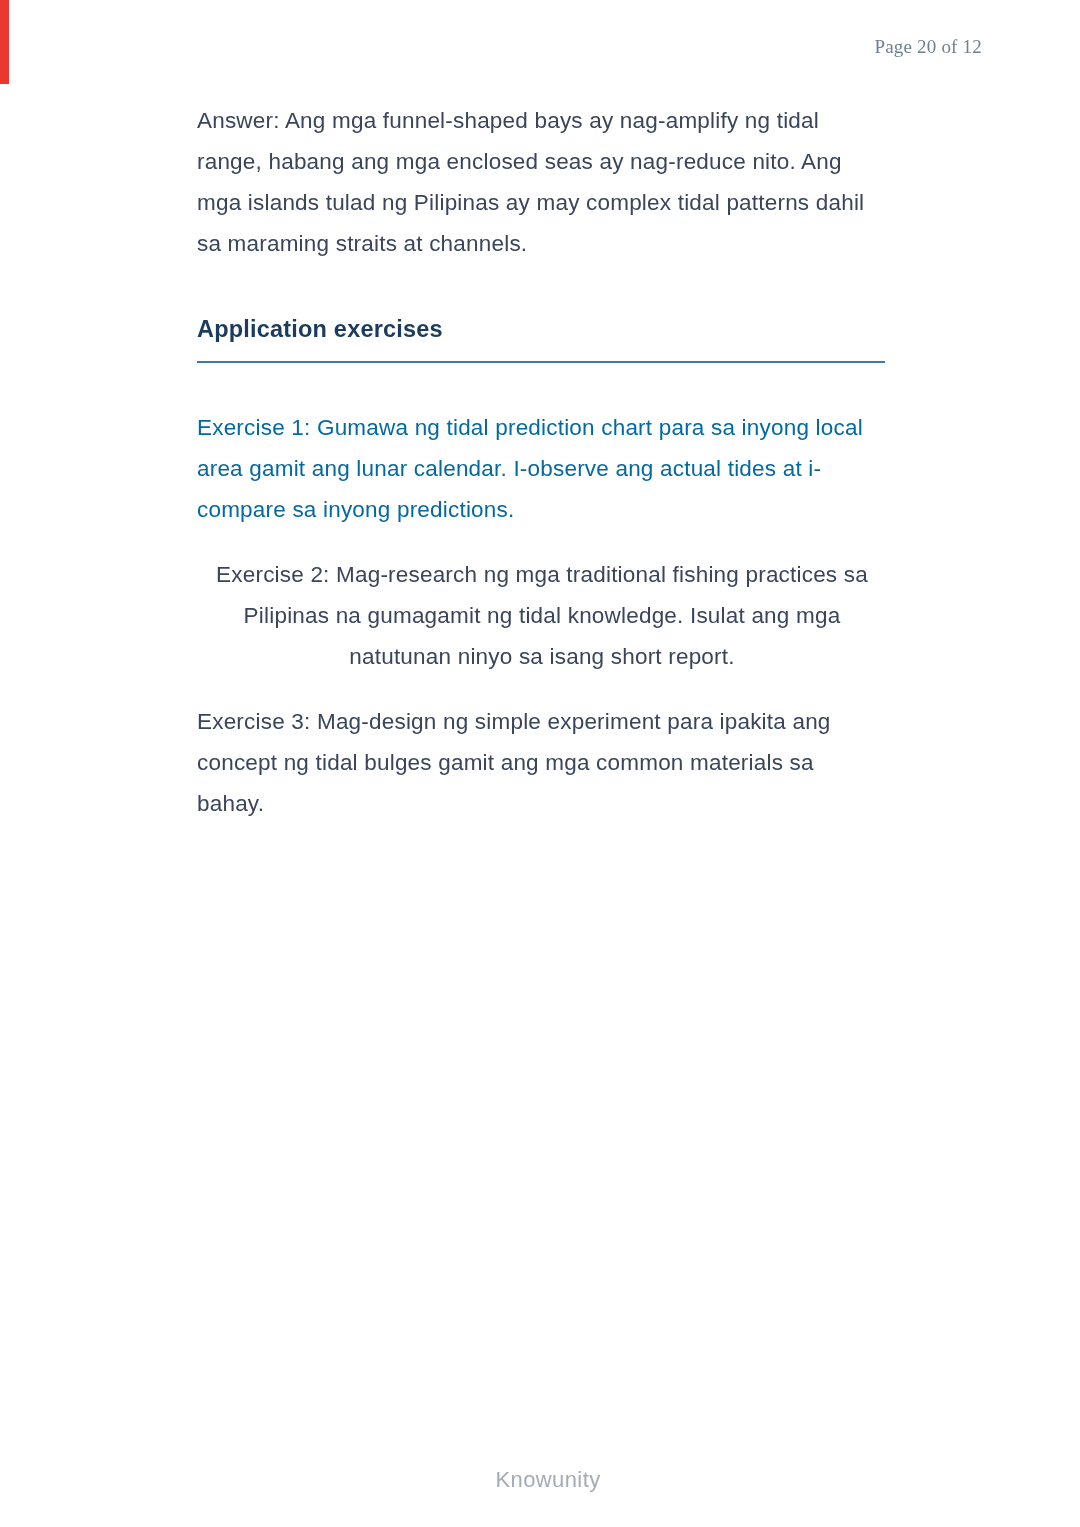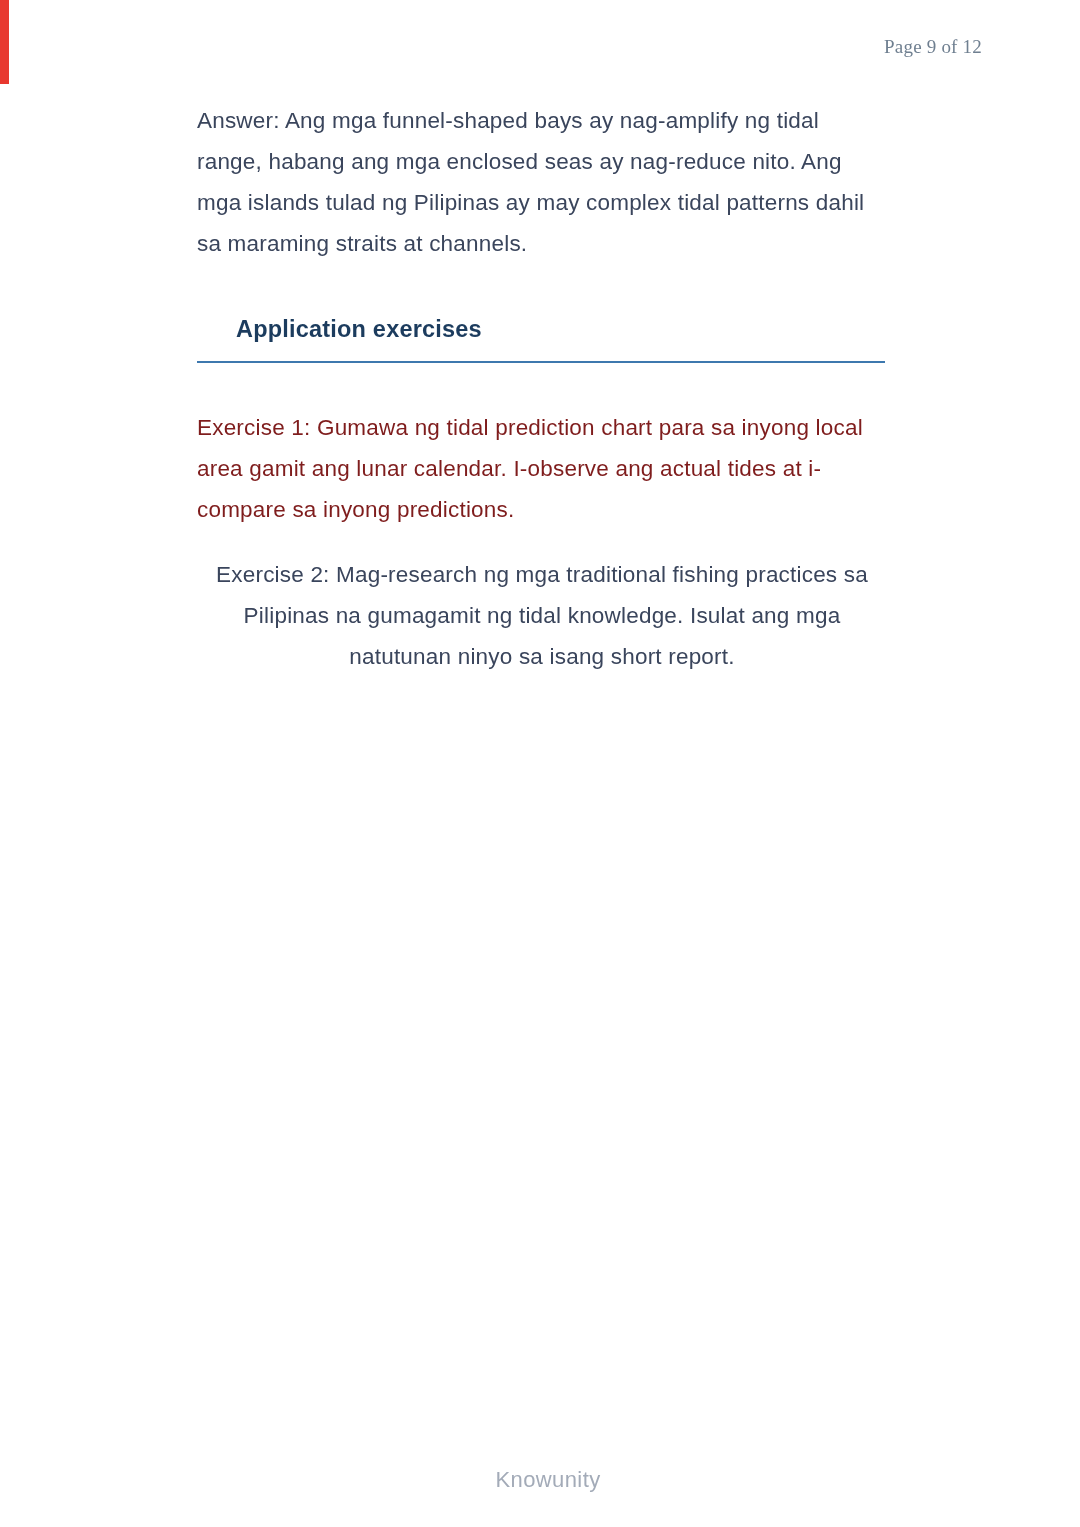--- a/index.html
+++ b/index.html
@@ -84,31 +84,32 @@
     font-size: 22px;
     letter-spacing: 0.4px;
     padding-left: 16px;
   }
 </style>
 </head>
 <body>
 
 <div class="edge-strip" style="background: rgb(232, 56, 47);"></div>
 
-<div class="page-indicator" style="color: rgb(111, 127, 144);">Page 9 of 12</div>
+<div class="page-indicator" style="color: rgb(111, 127, 144);">Page 20 of 12</div>
 
 <div class="doc-content">
 
   <p class="body-para" style="color: rgb(58, 69, 92);">Answer: Ang mga funnel-shaped bays ay nag-amplify ng tidal range, habang ang mga enclosed seas ay nag-reduce nito. Ang mga islands tulad ng Pilipinas ay may complex tidal patterns dahil sa maraming straits at channels.</p>
 
   <div class="section-heading-wrap">
-    <div class="section-heading" style="color: rgb(28, 60, 94); margin-left: 39px;">Application exercises</div>
+    <div class="section-heading" style="color: rgb(28, 60, 94);">Application exercises</div>
     <hr class="section-rule" style="border-top-color: rgb(61, 120, 174);">
   </div>
 
-  <p class="exercise-para" style="color: #7f1d1d; margin-top: 9px;">Exercise 1: Gumawa ng tidal prediction chart para sa inyong local area gamit ang lunar calendar. I-observe ang actual tides at i-compare sa inyong predictions.</p>
+  <p class="exercise-para" style="color: #0369a1; margin-top: 9px;">Exercise 1: Gumawa ng tidal prediction chart para sa inyong local area gamit ang lunar calendar. I-observe ang actual tides at i-compare sa inyong predictions.</p>
 
   <p class="exercise-para" style="color: rgb(58, 69, 92); text-align: center;">Exercise 2: Mag-research ng mga traditional fishing practices sa Pilipinas na gumagamit ng tidal knowledge. Isulat ang mga natutunan ninyo sa isang short report.</p>
 
+  <p class="exercise-para" style="color: rgb(58, 69, 92);">Exercise 3: Mag-design ng simple experiment para ipakita ang concept ng tidal bulges gamit ang mga common materials sa bahay.</p>
 
 </div>
 
 <div class="doc-footer" style="color: rgb(163, 171, 184);">Knowunity</div>
 
 </body></html>

